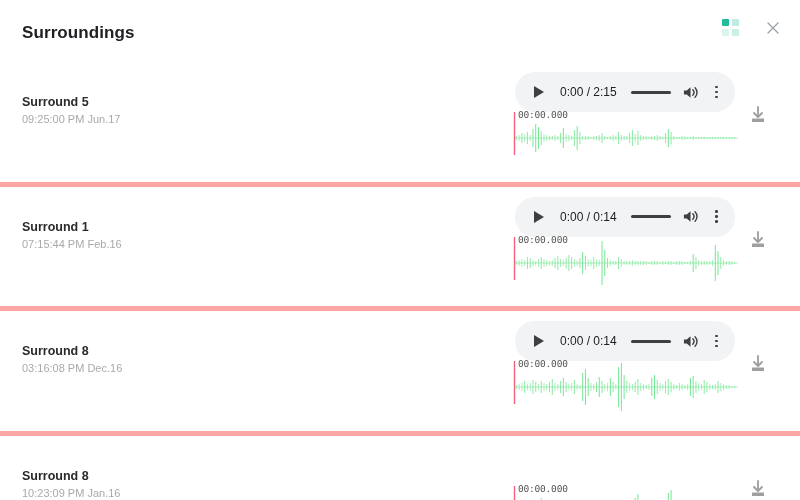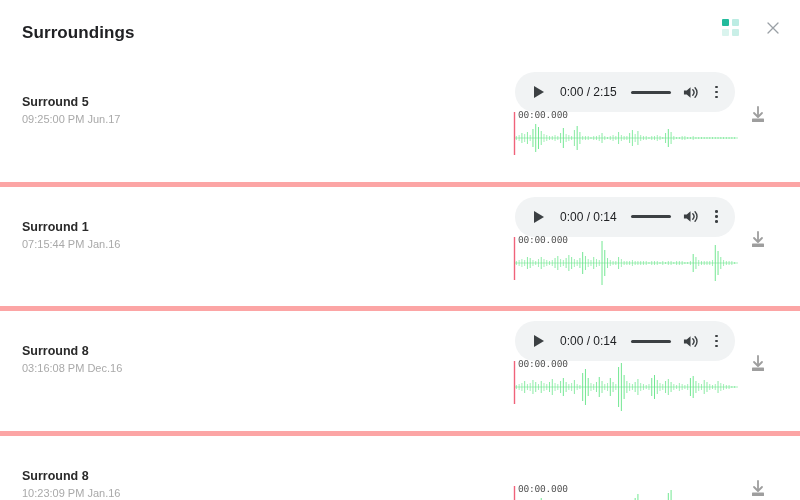--- a/index.html
+++ b/index.html
@@ -338,21 +338,21 @@
           <svg width="20" height="20" viewBox="0 0 20 20">
             <path d="M10 2 V11" stroke="#9e9e9e" stroke-width="1.8" stroke-linecap="round"></path>
             <path d="M6 8 L10 12 L14 8" stroke="#9e9e9e" stroke-width="1.8" fill="none" stroke-linecap="round" stroke-linejoin="round"></path>
             <rect x="4" y="13.6" width="12" height="3.4" rx="0.6" fill="#9e9e9e"></rect>
           </svg>
         </div>
       </div>
       <div class="row">
         <div class="meta">
           <div class="rec-name">Surround 1</div>
-          <div class="rec-time">07:15:44 PM Jan.16</div>
+          <div class="rec-time">07:15:44 PM Feb.16</div>
         </div>
         <div class="player">
           <div class="play-btn">
             <svg width="12" height="14" viewBox="0 0 12 14">
               <path d="M1 1 L11 7 L1 13 Z" fill="#3c4043"></path>
             </svg>
           </div>
           <div class="time-label">0:00 / 0:14</div>
           <div class="seek-bar"></div>
           <div class="vol-btn">

